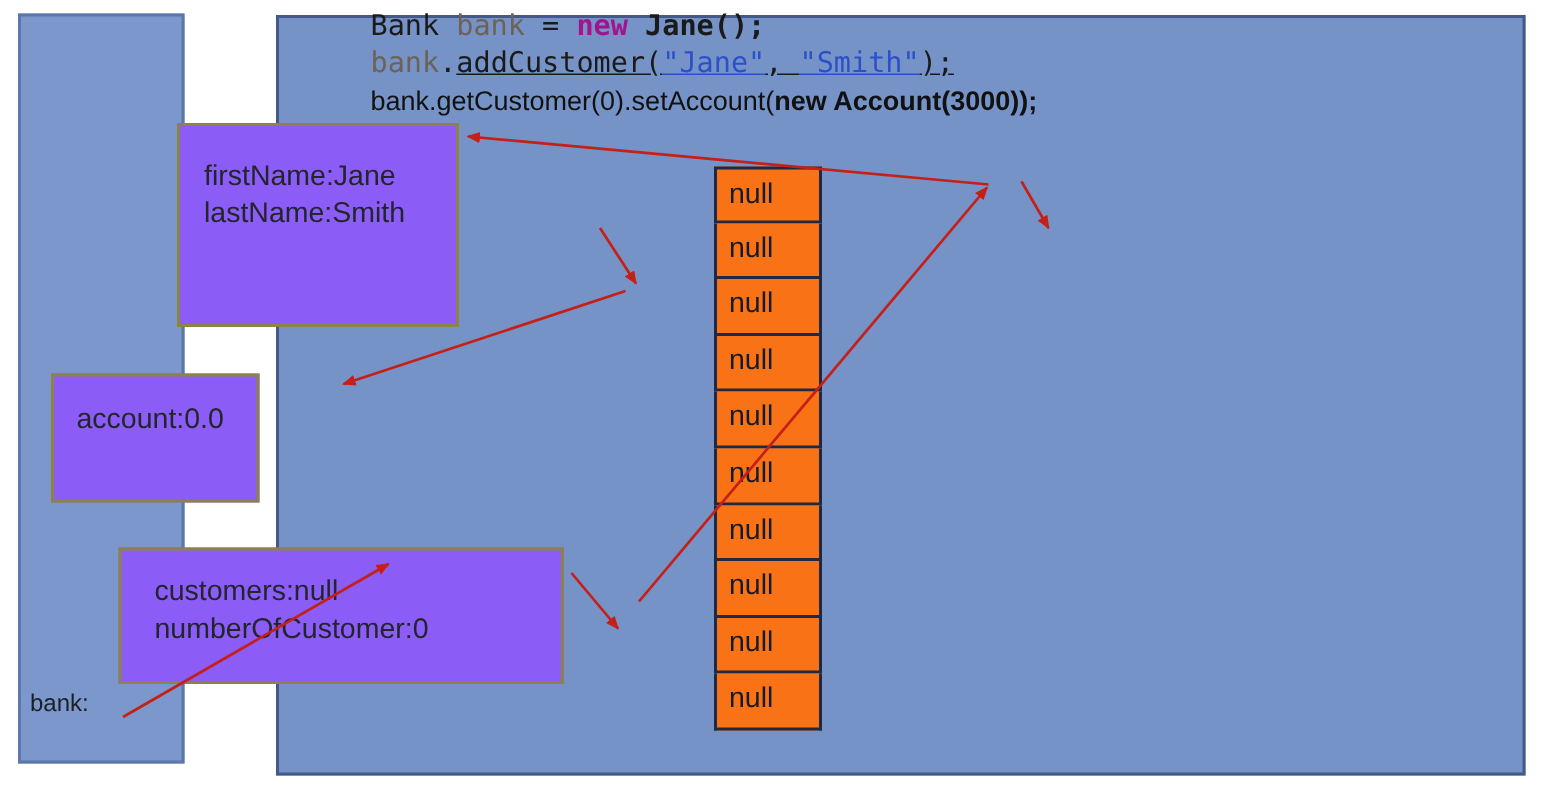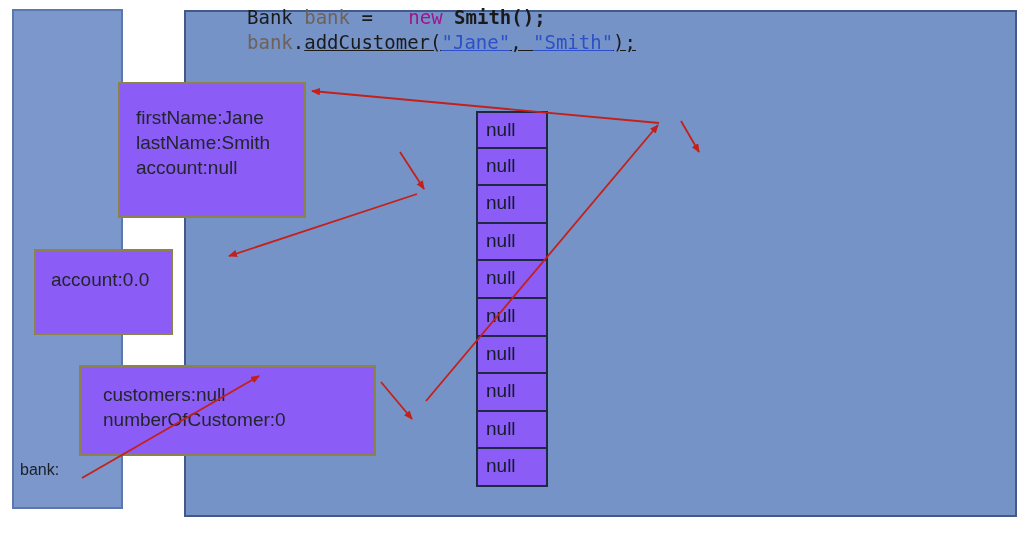--- a/index.html
+++ b/index.html
@@ -23,38 +23,38 @@
     position:absolute;left:184px;top:10px;width:833px;height:507px;
     background:#7693c8;border:2px solid #43598a;box-sizing:border-box;
   }
 
   
   .code{position:absolute;left:247px;top:5px;}
   .code-line{height:25px;line-height:25px;white-space:pre;}
   .mono{font-family:"DejaVu Sans Mono",monospace;font-size:19px;color:#1a1a1a;}
   .sans{font-family:"Liberation Sans",sans-serif;font-size:18px;color:#111;}
   .c-var{color:#6e6157;}
-  .c-kw{color:#a2138e;font-weight:normal;margin-left:24px;}
+  .c-kw{color:#a2138e;font-weight:bold;}
   .c-str{color:#2b50c9;}
   .b{font-weight:bold;}
   .u{text-decoration:underline;margin-top:33px;}
 
   
   .obj-box{
     position:absolute;background:#8b5cf6;border:2px solid #8d8348;
     box-sizing:border-box;color:#22262c;font-size:19px;line-height:25px;
   }
   .customer-box{left:118px;top:82px;width:188px;height:136px;padding:21px 0 0 16px;}
   .account-box{left:34px;top:249px;width:139px;height:86px;padding:16px 0 0 15px;}
   .bank-box{left:79px;top:365px;width:297px;height:91px;padding:15px 0 0 22px;}
 
   
   .array{position:absolute;left:476px;top:111px;width:72px;}
   .cell{
-    height:37.6px;box-sizing:border-box;background:#8b5cf6;
+    height:37.6px;box-sizing:border-box;background:#f97316;
     border:2px solid #1d2945;border-top:none;
     color:#141b2b;font-size:19px;line-height:34px;padding-left:8px;
   }
   .cell:first-child{border-top:2px solid #1d2945;}
 
   
   .overlay{position:absolute;left:0;top:0;width:1028px;height:534px;pointer-events:none;}
   .overlay line{stroke:#c52018;stroke-width:1.8;}
 </style>
 </head>
@@ -62,28 +62,28 @@
 
 <div class="stage">
 
   <div class="stack-panel"></div>
 
   <div class="bank-label">bank:</div>
 
   <div class="heap-panel"></div>
 
   <div class="code">
-    <div class="code-line mono"><span>Bank </span><span class="c-var">bank</span><span> = </span><span class="c-kw">new</span><span> </span><span class="b">Smith();</span></div>
+    <div class="code-line mono"><span>Bank </span><span class="c-var">bank</span><span> = </span><span class="c-kw">new</span><span> </span><span class="b">Jane();</span></div>
     <div class="code-line mono"><span class="c-var">bank</span><span>.</span><span class="u">addCustomer(</span><span class="c-str u">"Jane"</span><span class="u">, </span><span class="c-str u">"Smith"</span><span class="u">);</span></div>
+    <div class="code-line sans"><span>bank.getCustomer(0).setAccount(</span><span class="b">new Account(3000));</span></div>
   </div>
 
   <div class="obj-box customer-box">
     <div>firstName:Jane</div>
     <div>lastName:Smith</div>
-    <div>account:null</div>
   </div>
 
   <div class="obj-box account-box">
     <div>account:0.0</div>
   </div>
 
   <div class="obj-box bank-box">
     <div>customers:null</div>
     <div>numberOfCustomer:0</div>
   </div>

